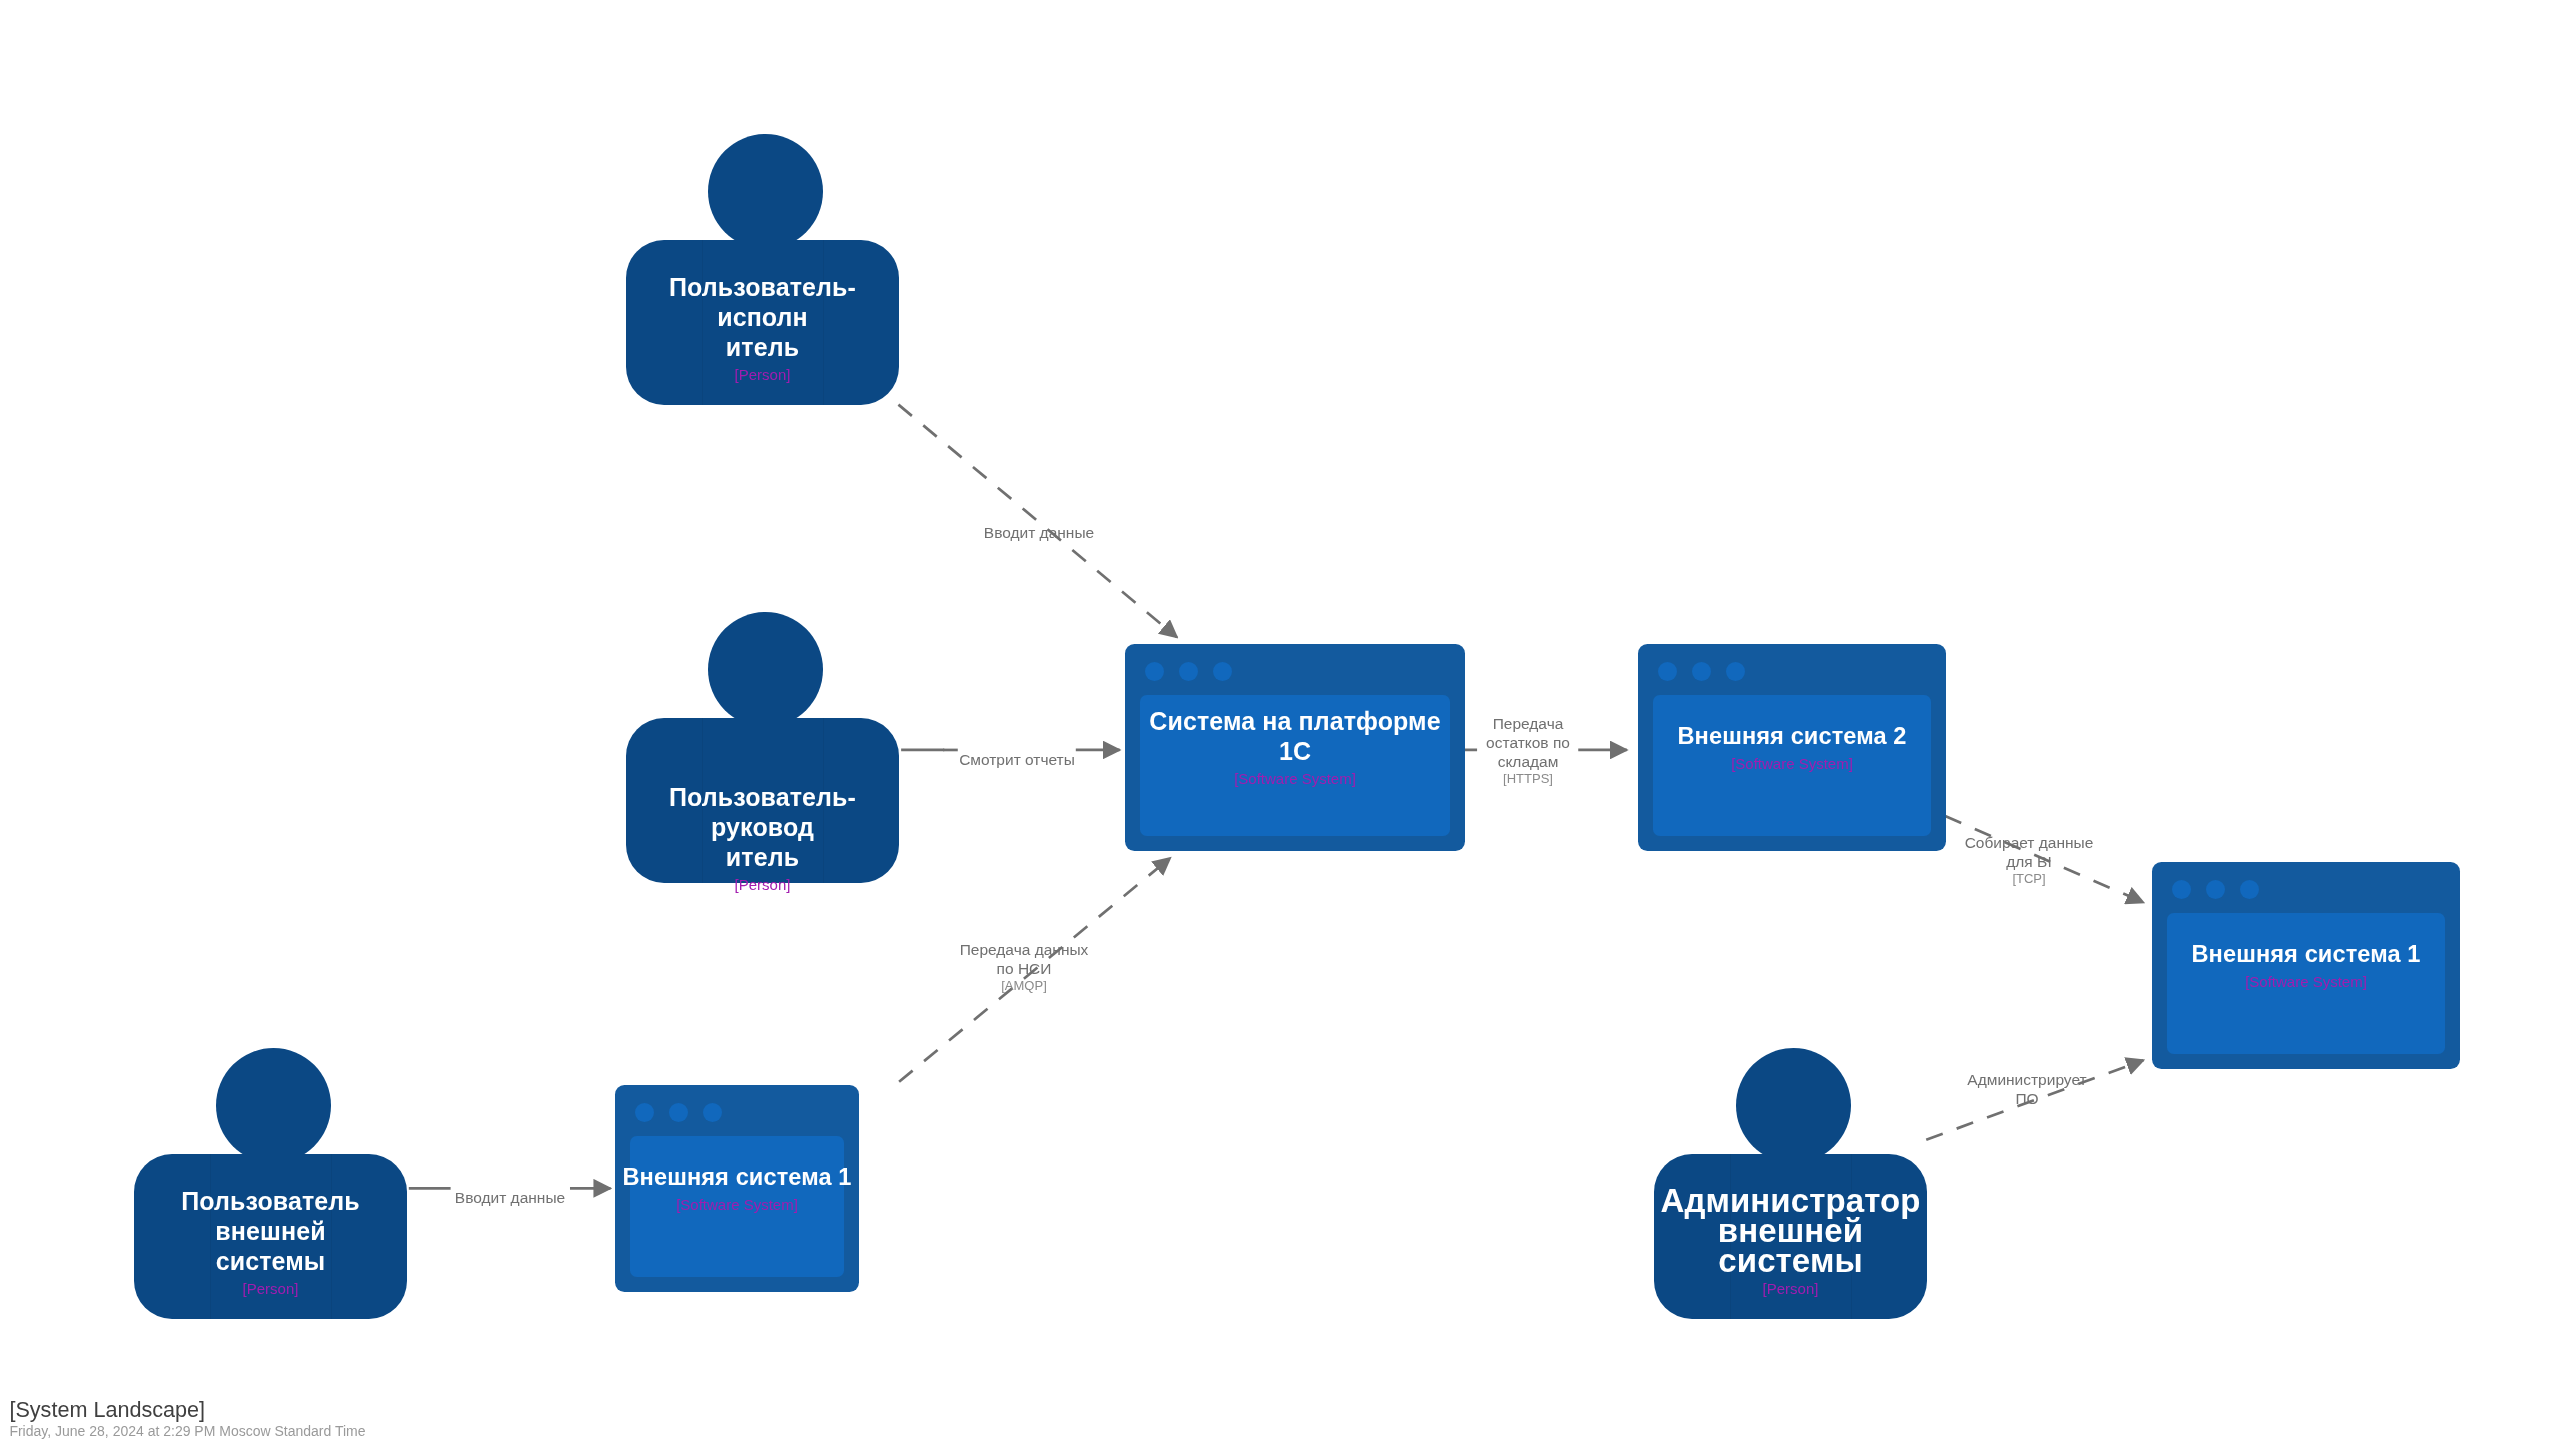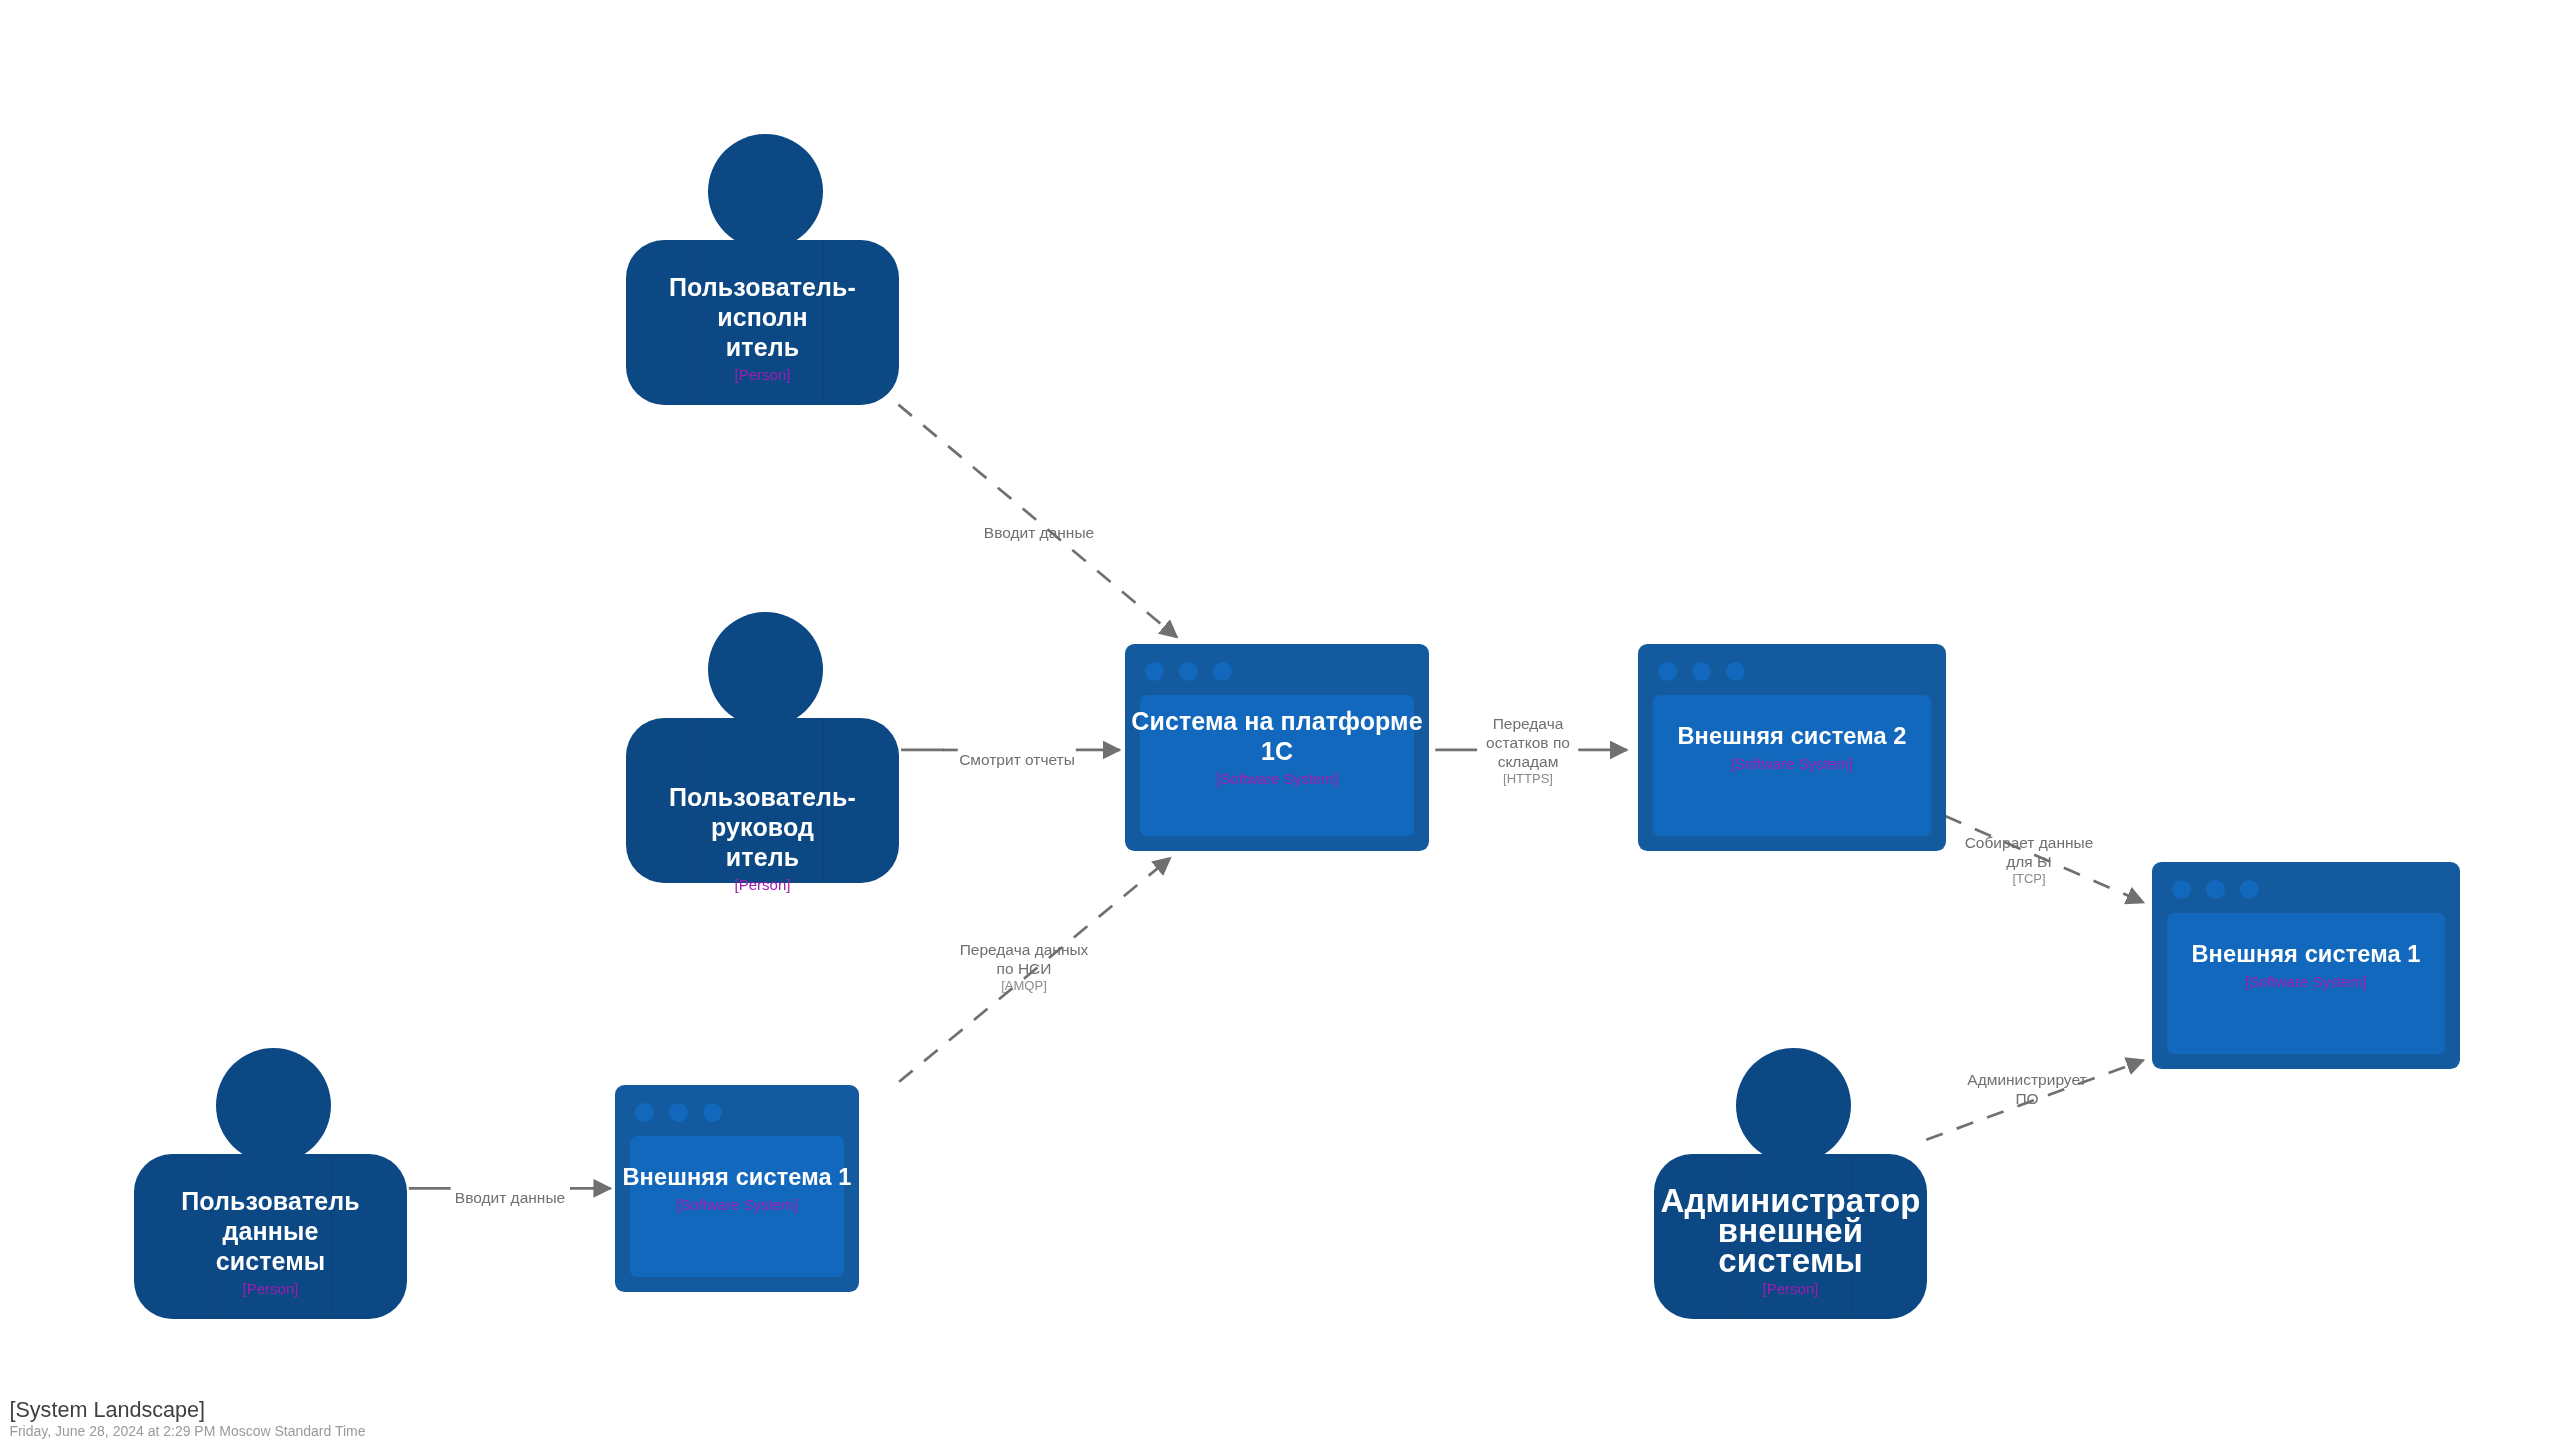--- a/index.html
+++ b/index.html
@@ -115,39 +115,39 @@
   </div>
 
   <div class="node person" style="--pcol:#0b4884; left:134px; top:1048px; width:273px; height:271px;">
     <div class="head" style="left:82px; top:0; width:115px; height:115px;"></div>
     <div class="body" style="left:0; top:106px; width:273px; height:165px;">
       <div class="seam" style="left:76px;"></div>
       <div class="seam" style="left:197px;"></div>
     </div>
     <div class="label" style="top:138px;">
       <div class="title" style="font-size:25px;line-height:30px;white-space:pre-line;">Пользователь
-данные системы</div>
+внешней системы</div>
       <div class="meta" style="font-size:15px;line-height:20px;margin-top:2.7px;">[Person]</div>
     </div>
   </div>
 
   <div class="node person" style="--pcol:#0b4884; left:1654px; top:1048px; width:273px; height:271px;">
     <div class="head" style="left:82px; top:0; width:115px; height:115px;"></div>
     <div class="body" style="left:0; top:106px; width:273px; height:165px;">
       <div class="seam" style="left:76px;"></div>
       <div class="seam" style="left:197px;"></div>
     </div>
     <div class="label" style="top:138px;">
       <div class="title" style="font-size:33px;line-height:30px;white-space:pre-line;">Администратор
 внешней системы</div>
       <div class="meta" style="font-size:15px;line-height:20px;margin-top:2.7px;">[Person]</div>
     </div>
   </div>
 
-  <div class="node sys" style="--fcol:#135a9e; --icol:#1168bd; left:1125px; top:644px; width:304px; height:207px;">
+  <div class="node sys" style="--fcol:#135a9e; --icol:#1168bd; left:1125px; top:644px; width:340px; height:207px;">
     <div class="frame"></div>
     <div class="dots">
       <span class="dot"></span>
       <span class="dot"></span>
       <span class="dot"></span>
     </div>
     <div class="panel"></div>
     <div class="label">
       <div class="title" style="font-size:25px;line-height:30px;white-space:pre-line;">Система на платформе
 1С</div>

